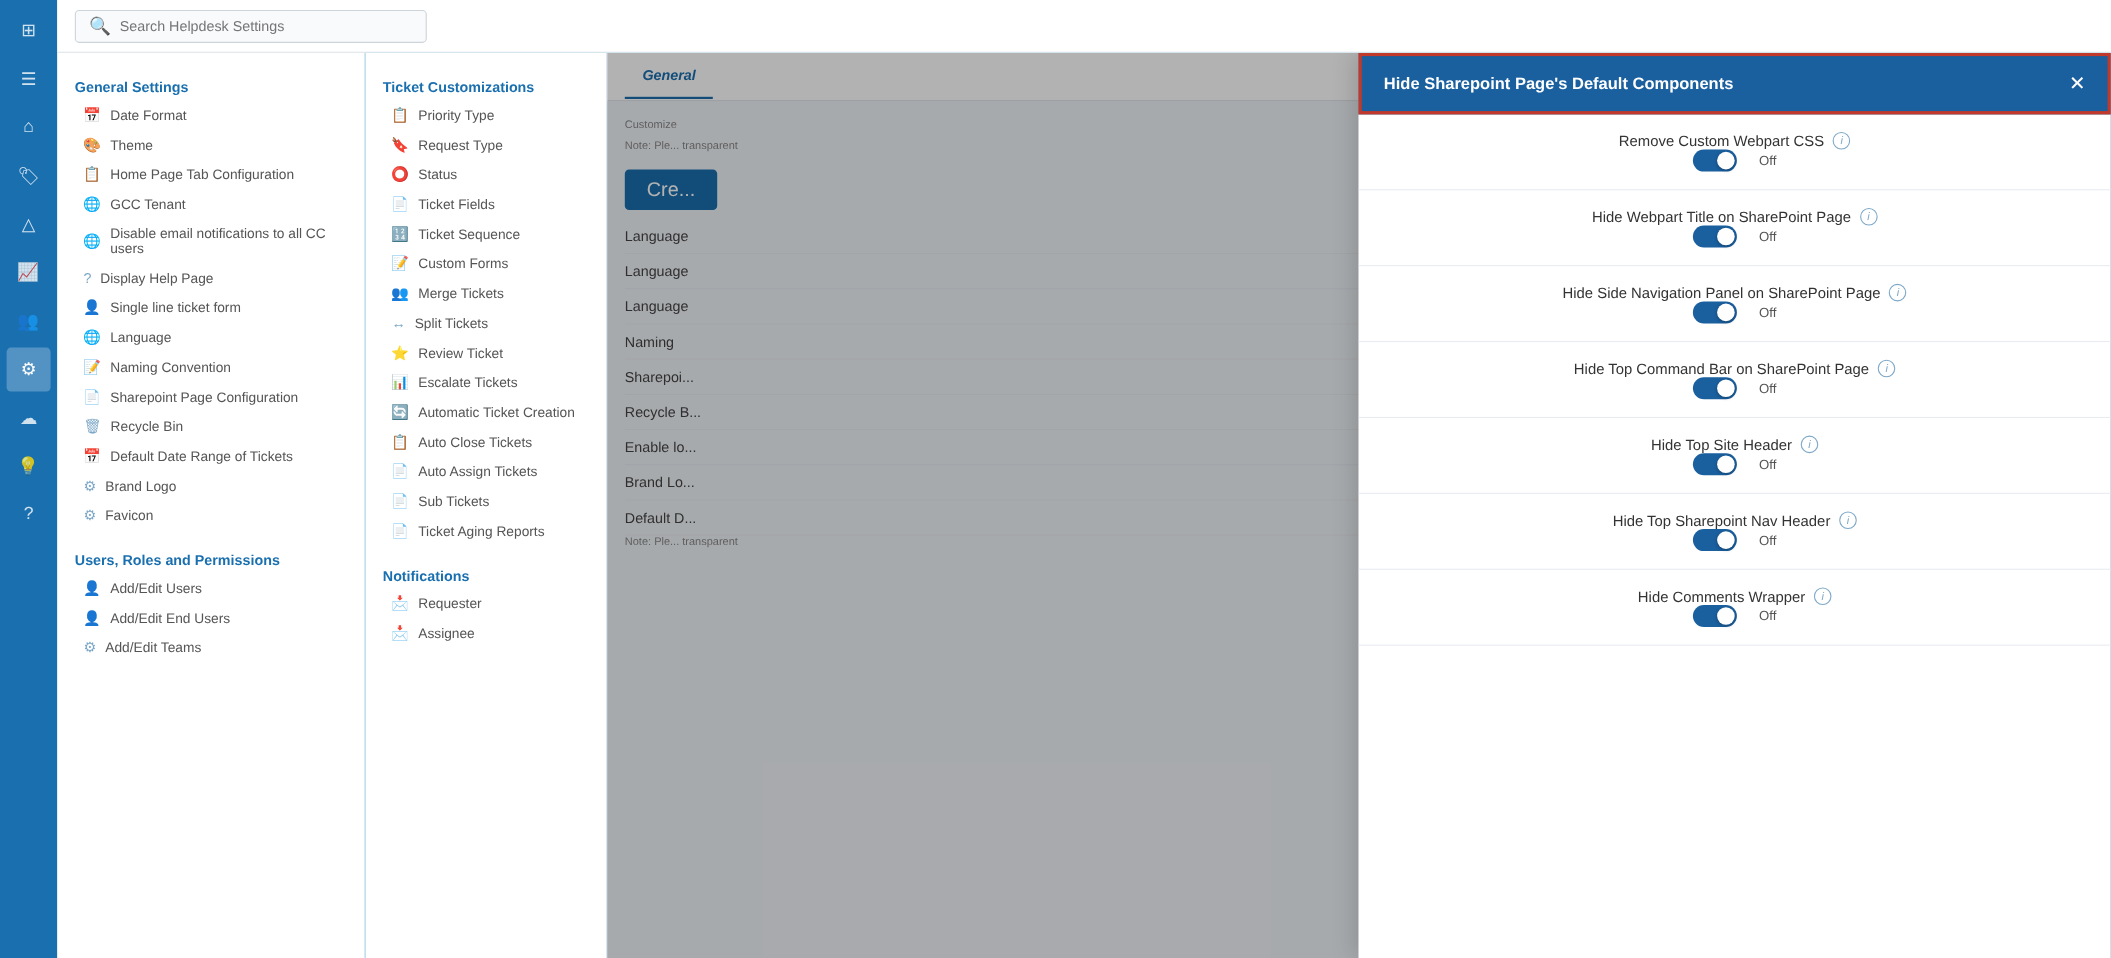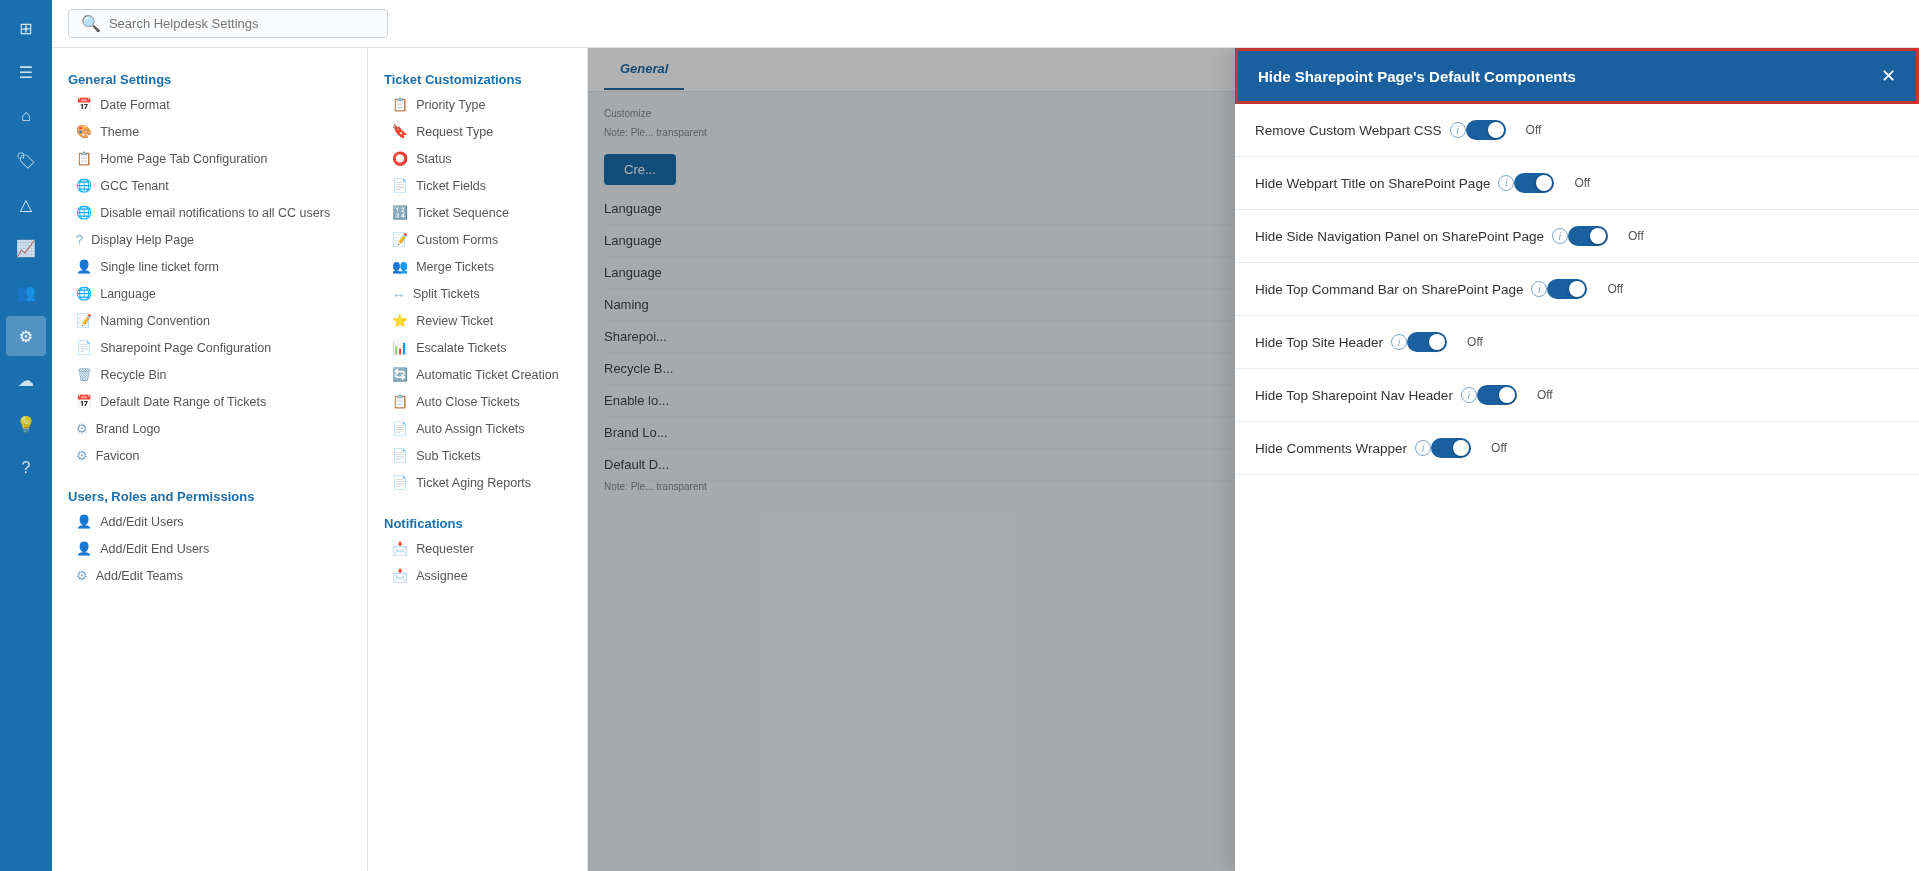--- a/index.html
+++ b/index.html
@@ -69,21 +69,21 @@
 
     
     .content-split {
       display: flex;
       flex: 1;
       overflow: hidden;
     }
 
     
     .settings-panel {
-      width: 316px;
+      width: 280px;
       background: #fff;
       border-right: 1px solid #dde3e9;
       overflow-y: auto;
       padding: 16px 0;
       flex-shrink: 0;
     }
     .settings-section-title {
       color: #1a6faf;
       font-size: 13px;
       font-weight: 600;
@@ -136,21 +136,21 @@
     
     .middle-content {
       padding: 16px;
     }
     .blue-btn {
       background: #1a6faf;
       color: #fff;
       border: none;
       border-radius: 4px;
       padding: 8px 20px;
-      font-size: 13px;
+      font-size: 18px;
       cursor: pointer;
       margin: 8px 0;
     }
     .info-text {
       font-size: 10px;
       color: #888;
       margin-bottom: 8px;
     }
     .row-label {
       font-size: 13px;
@@ -201,20 +201,21 @@
       flex: 1;
       overflow-y: auto;
       padding: 0;
     }
     .toggle-row {
       display: flex;
       align-items: center;
       justify-content: flex-start;
       padding: 16px 20px;
       border-bottom: 1px solid #e8ecf0;
+      flex-direction: column;
     }
     .toggle-label {
       display: flex;
       align-items: center;
       gap: 8px;
       font-size: 13.5px;
       color: #333;
     }
     .info-icon {
       display: inline-flex;

